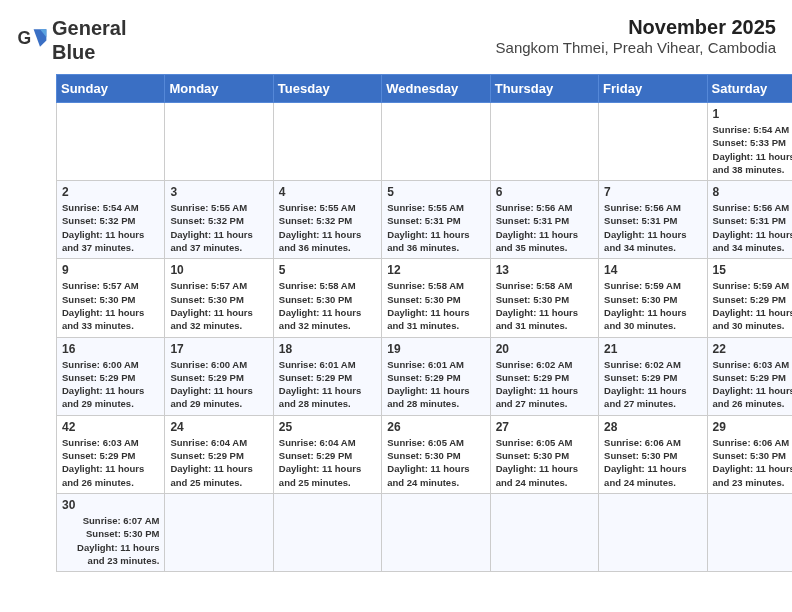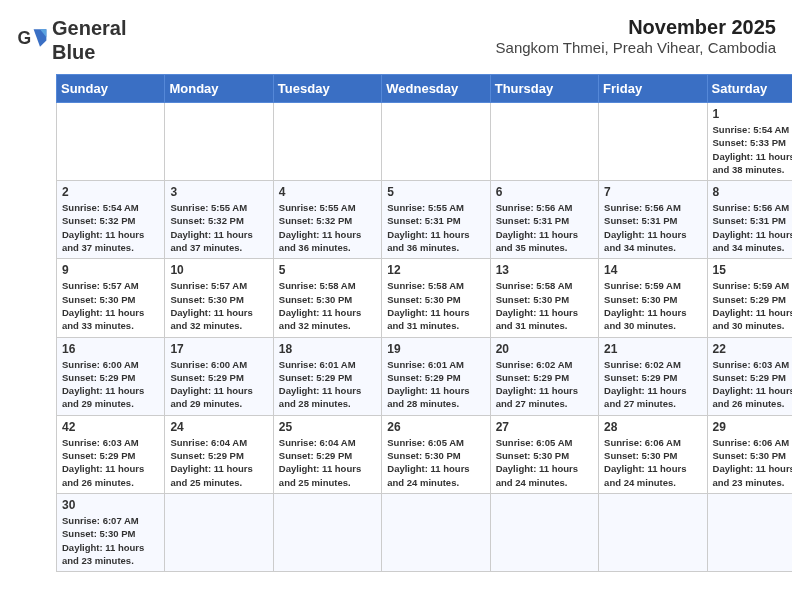--- a/index.html
+++ b/index.html
@@ -347,21 +347,21 @@
           <span class="day-number">29</span>
           <div class="day-info" style="white-space: pre-line;">Sunrise: 6:06 AM
 Sunset: 5:30 PM
 Daylight: 11 hours
 and 23 minutes.</div>
         </td>
       </tr>
       <tr>
         <td>
           <span class="day-number">30</span>
-          <div class="day-info" style="white-space: pre-line;">Sunrise: 6:07 AM
+          <div class="day-info" style="white-space: pre-line; text-align: right;">Sunrise: 6:07 AM
 Sunset: 5:30 PM
 Daylight: 11 hours
 and 23 minutes.</div>
         </td>
         <td class="empty-cell"></td>
         <td class="empty-cell"></td>
         <td class="empty-cell"></td>
         <td class="empty-cell"></td>
         <td class="empty-cell"></td>
         <td class="empty-cell"></td>

